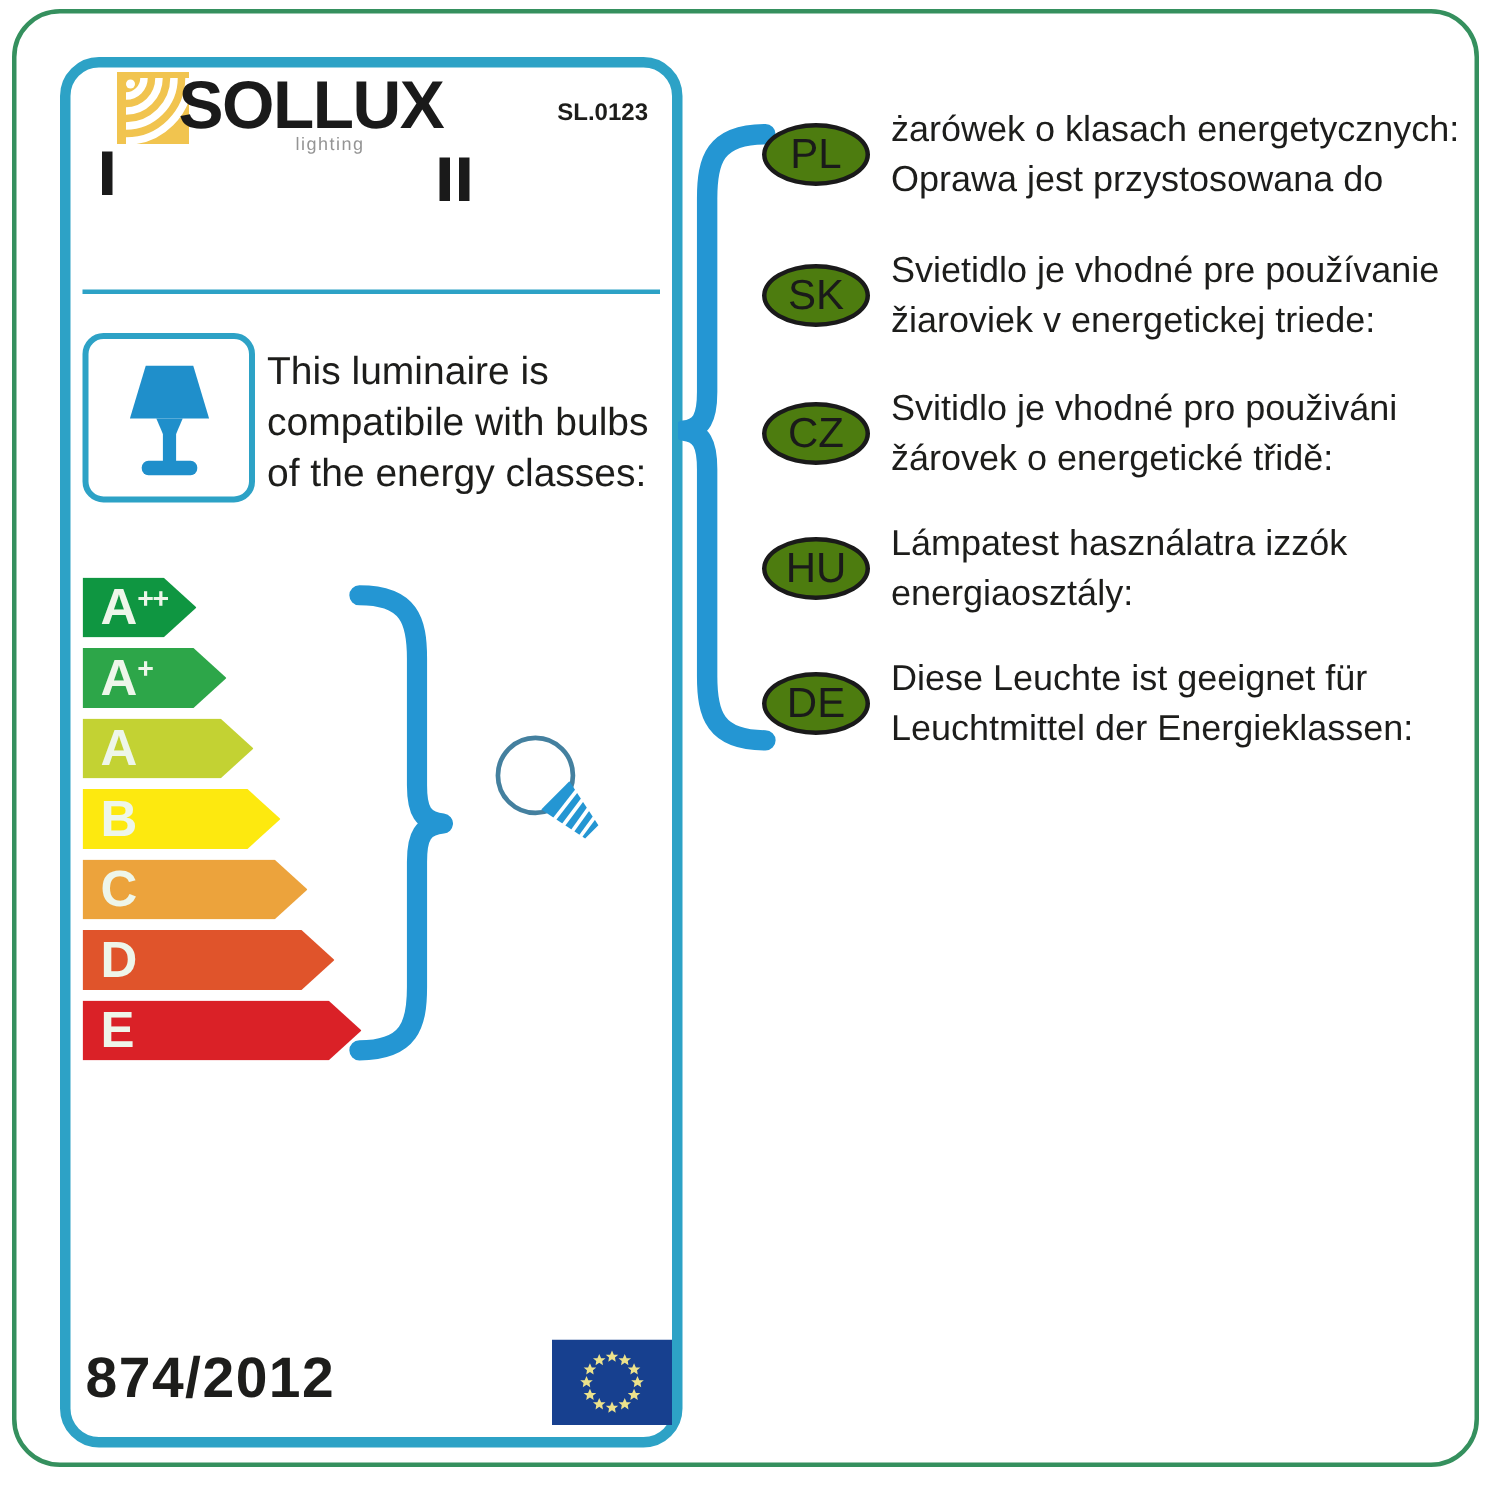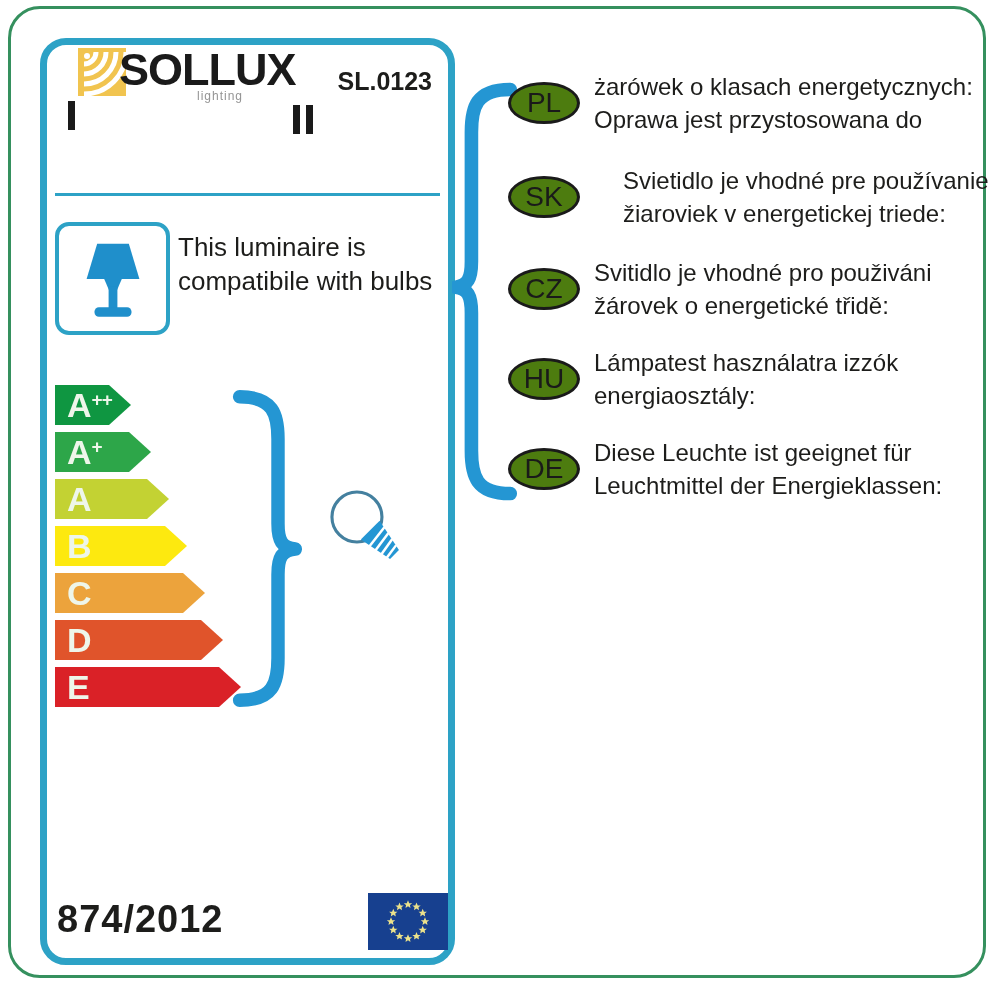--- a/index.html
+++ b/index.html
@@ -20,21 +20,21 @@
   
   .logo-icon{position:absolute;left:31px;top:3px;width:48px;height:48px;}
   .brand{
     position:absolute;left:72px;top:0px;font-size:45px;font-weight:bold;
     letter-spacing:-1px;color:#1a1a1a;line-height:50px;
   }
   .brand-sub{
     position:absolute;left:150px;top:44px;width:140px;text-align:left;
     font-size:12px;color:#949494;letter-spacing:1px;
   }
-  .product-code{position:absolute;right:16px;top:22px;font-size:25px;font-weight:bold;}
+  .product-code{position:absolute;right:16px;top:22px;font-size:16px;font-weight:bold;}
   .mark{position:absolute;background:#1a1a1a;width:7px;height:29px;}
   .mark-i{left:21px;top:56px;}
   .mark-ii-a{left:246px;top:60px;}
   .mark-ii-b{left:259px;top:60px;}
   .divider{position:absolute;left:8px;right:8px;top:148px;height:3px;background:#2da2c6;}
   
   .lamp-box{
     position:absolute;left:8px;top:177px;width:115px;height:113px;
     border:4px solid #2da2c6;border-radius:14px;box-sizing:border-box;
     display:flex;align-items:center;justify-content:center;background:#fff;
@@ -55,21 +55,21 @@
   }
   .energy-sup{font-size:19px;position:relative;top:-11px;letter-spacing:-1px;}
   .brace-right{position:absolute;left:183px;top:338px;}
   .bulb-icon{position:absolute;left:271px;top:433px;}
   .regulation{position:absolute;left:10px;top:853px;font-size:38px;font-weight:bold;letter-spacing:1px;}
   .eu-flag{position:absolute;left:321px;top:848px;}
   
   .brace-left{position:absolute;left:452px;top:76px;}
   .lang-row{position:absolute;left:508px;width:486px;display:flex;align-items:center;}
   .lang-row-0{top:70px;}
-  .lang-row-1{top:164px;gap:29px;}
+  .lang-row-1{top:164px;}
   .lang-row-2{top:256px;}
   .lang-row-3{top:346px;}
   .lang-row-4{top:436px;}
   .lang-oval{
     flex:0 0 auto;width:72px;height:42px;border:3px solid #1a1a1a;border-radius:50%;
     display:flex;align-items:center;justify-content:center;
     font-size:28px;color:#1a1a1a;background:#4d7c0f;box-sizing:border-box;
   }
   .lang-text{margin-left:14px;font-size:24px;line-height:33px;color:#1d1d1b;white-space:nowrap;}
 </style>
@@ -108,20 +108,21 @@
         <polygon points="40,50 60,50 54,64 46,64"></polygon>
         <rect x="45" y="58" width="10" height="26"></rect>
         <rect x="29" y="82" width="42" height="11" rx="5"></rect>
       </g>
     </svg>
   </div>
 
   <div class="heading">
     <div>This luminaire is</div>
     <div>compatibile with bulbs</div>
+    <div>of the energy classes:</div>
   </div>
 
   <div class="arrows">
     <div class="energy-row" style="background: rgb(15, 150, 65); width: 76px;">
       <span class="energy-letter"><span>A</span><span class="energy-sup">++</span></span>
     </div>
     <div class="energy-row" style="background: rgb(45, 166, 73); width: 96px;">
       <span class="energy-letter"><span>A</span><span class="energy-sup">+</span></span>
     </div>
     <div class="energy-row" style="background: rgb(195, 210, 51); width: 114px;">

